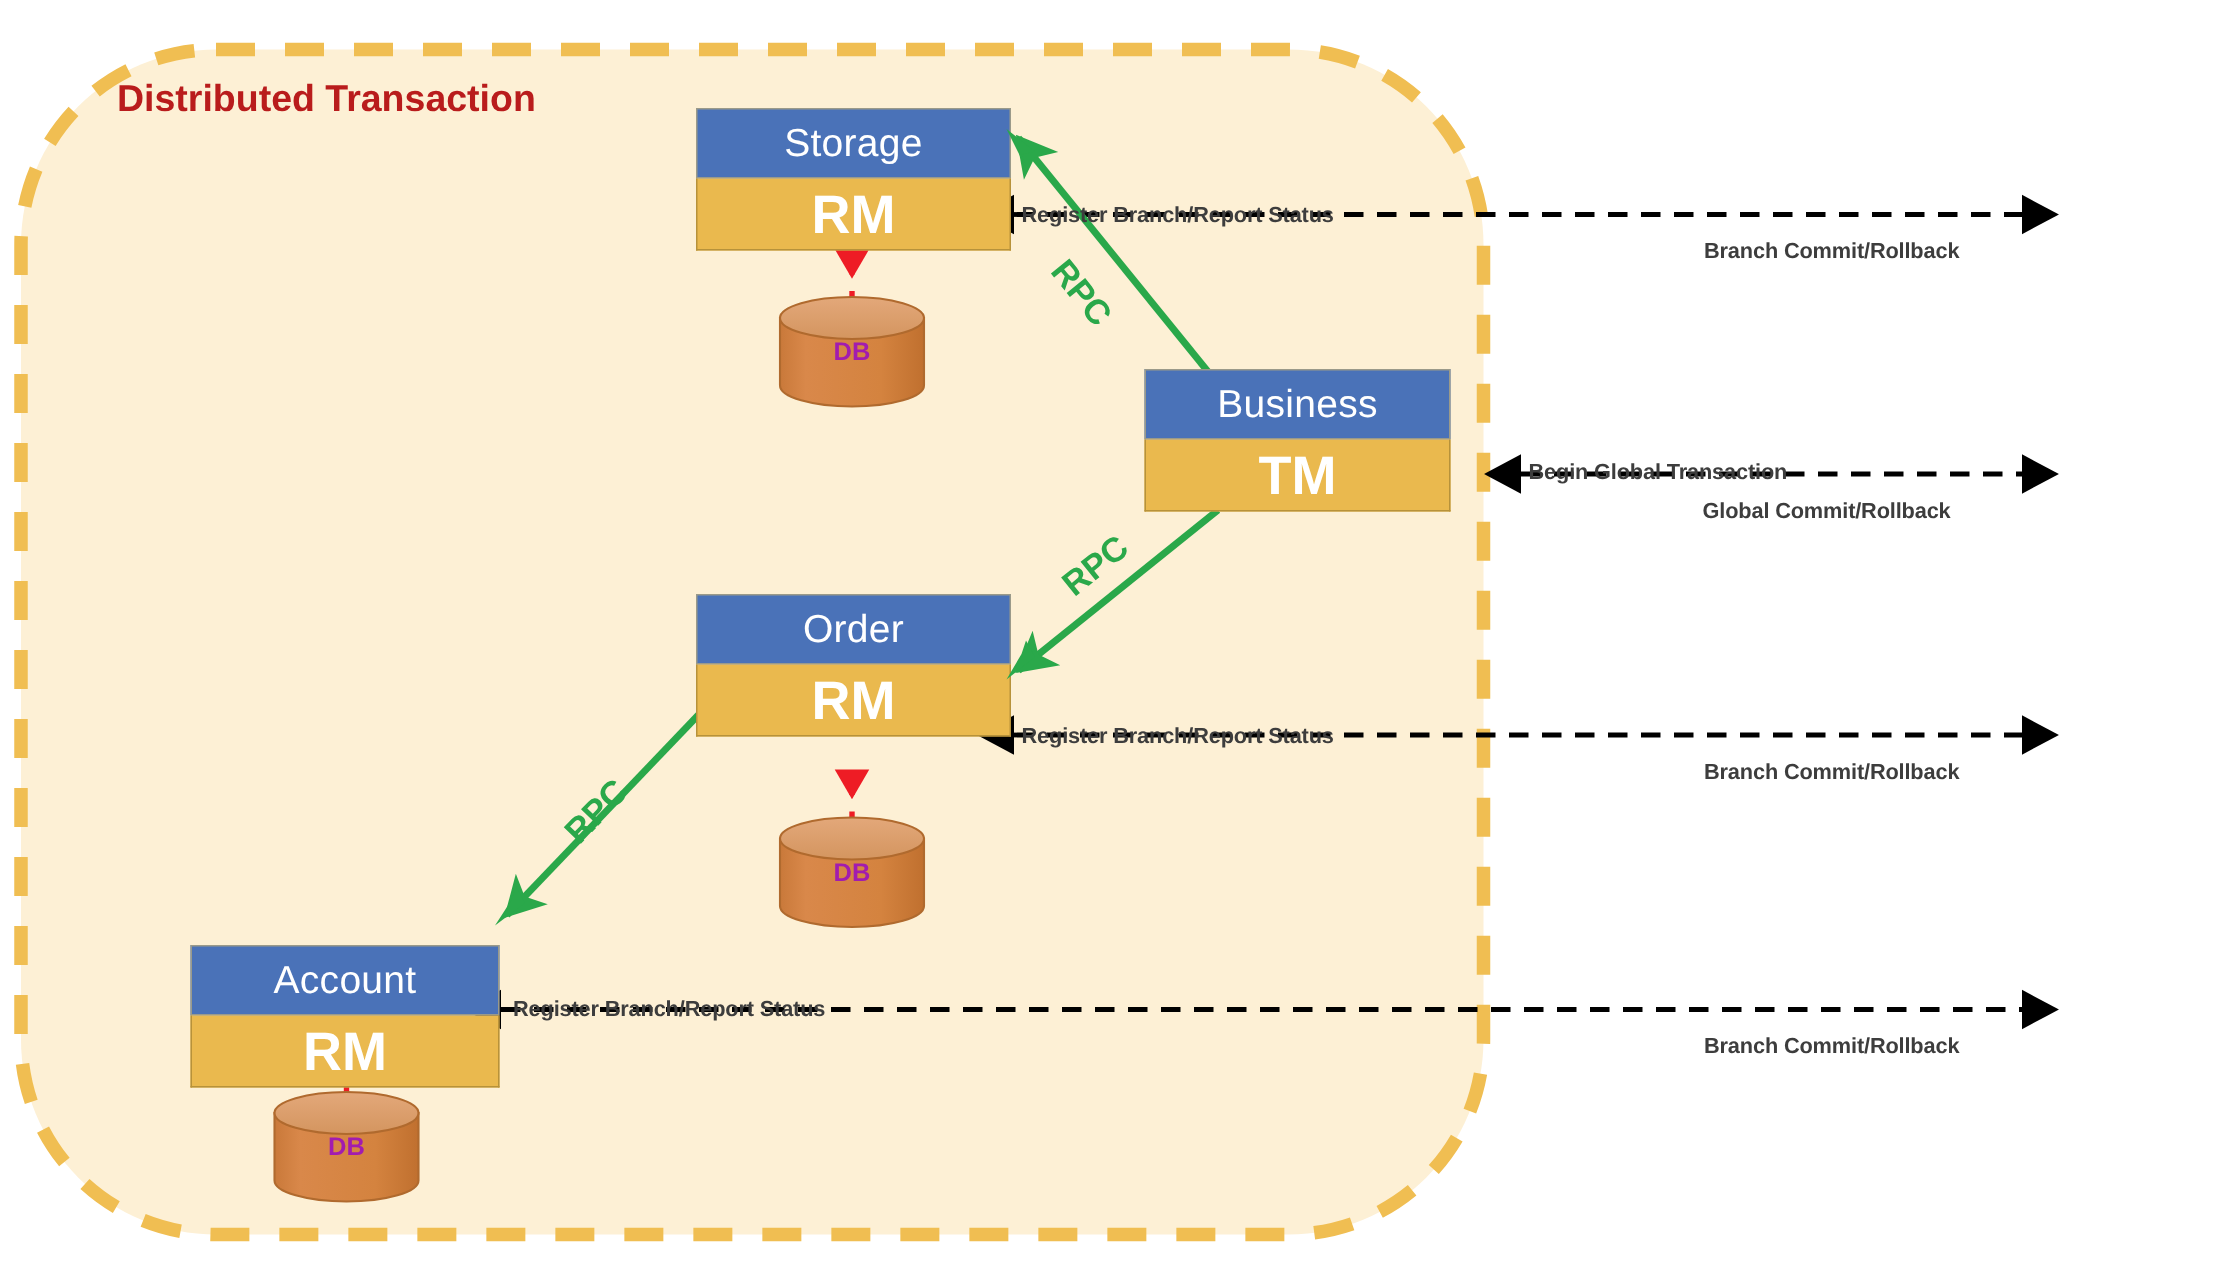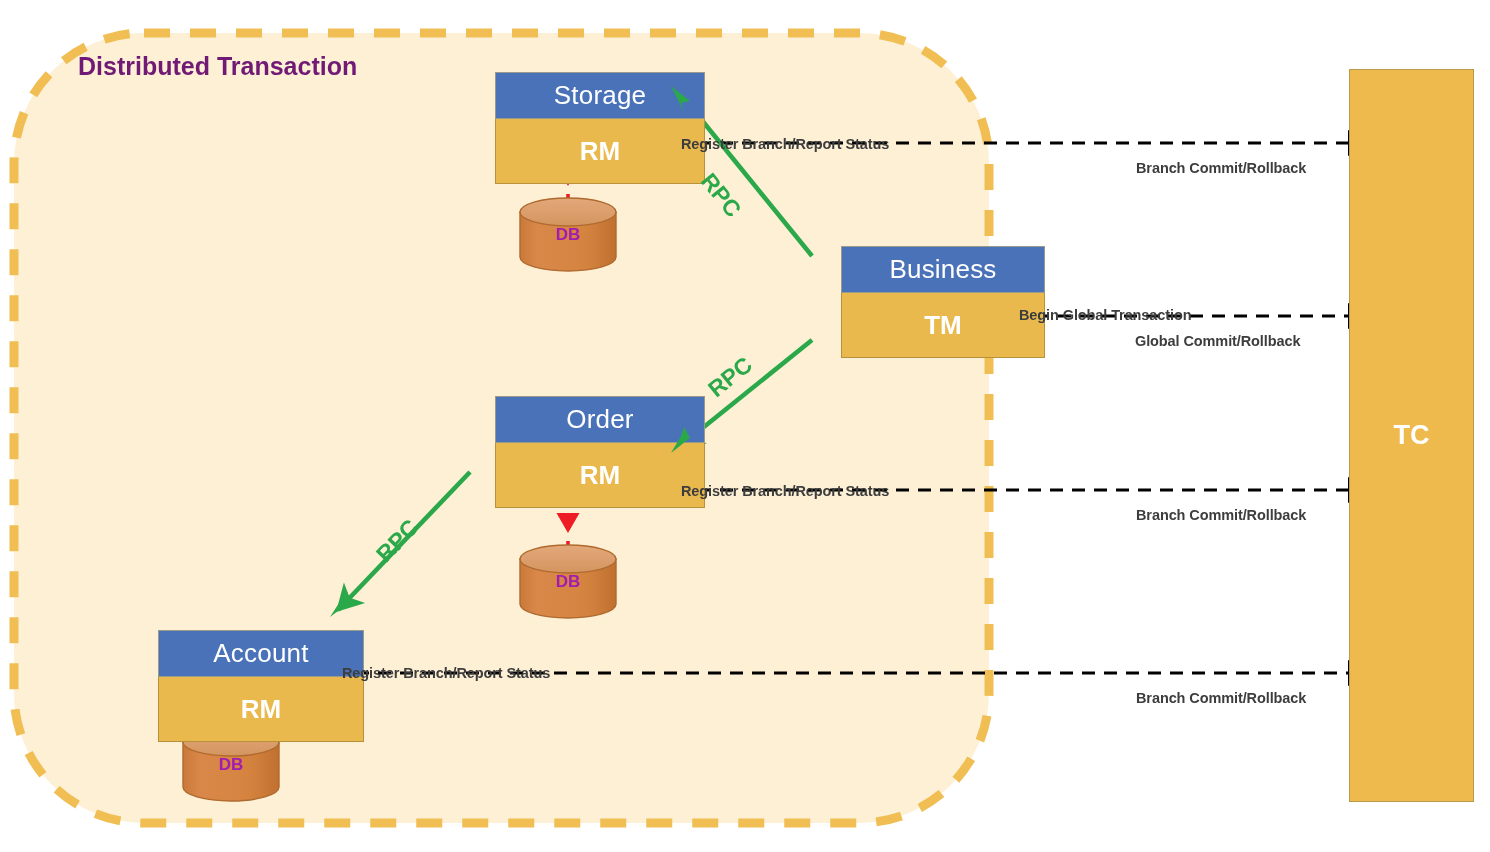--- a/index.html
+++ b/index.html
@@ -4,39 +4,39 @@
 <style>
   html,body{margin:0;padding:0;background:#fff;}
   body{width:1490px;height:852px;position:relative;
        font-family:"Liberation Sans",sans-serif;overflow:hidden;}
   #stage{position:absolute;left:0;top:0;width:1490px;height:852px;}
   svg.layer{position:absolute;left:0;top:0;width:1490px;height:852px;overflow:visible;}
   #svg-base{z-index:1;}
   #svg-top{z-index:3;pointer-events:none;}
   .html-layer{position:absolute;left:0;top:0;width:1490px;height:852px;z-index:2;}
 
-  .svc{position:absolute;box-sizing:border-box;margin-left:31px;}
+  .svc{position:absolute;box-sizing:border-box;}
   .svc .hdr{box-sizing:border-box;width:100%;height:47px;background:#4a72b8;
             border:1px solid #9a9a8a;display:flex;align-items:center;justify-content:center;
             color:#fff;font-size:26px;font-weight:400;letter-spacing:.2px;}
-  .svc .bdy{box-sizing:border-box;width:100%;height:65px;background:#eab94e;
+  .svc .bdy{box-sizing:border-box;width:100%;height:48px;background:#eab94e;
             border:1px solid #b7923a;border-top:none;display:flex;align-items:center;
-            justify-content:center;color:#fff;font-size:26px;font-weight:700;}
+            justify-content:center;color:#fff;font-size:36px;font-weight:700;}
 
   .tcbox{position:absolute;box-sizing:border-box;background:#eeba4d;
          border:1px solid #b89a4a;display:flex;align-items:center;justify-content:center;
          color:#fff;font-size:27px;font-weight:700;}
   .dblabel{position:absolute;width:100%;text-align:center;color:#a21caf;
            font-size:17px;font-weight:700;}
 
   .edgelabel{position:absolute;color:#3d3d3d;font-size:14.5px;font-weight:700;
              white-space:nowrap;letter-spacing:-.1px;margin-top:12px;}
   .rpclabel{position:absolute;color:#2aa84a;font-size:23px;font-weight:700;
             white-space:nowrap;transform-origin:0 0;}
-  .zone-title{position:absolute;color:#701a75;font-size:25px;font-weight:700;
+  .zone-title{position:absolute;color:#b91c1c;font-size:25px;font-weight:700;
               white-space:nowrap;}
 </style>
 </head>
 <body>
 
 <div id="stage">
 
   <svg class="layer" id="svg-base" viewBox="0 0 1490 852">
     <defs>
       <marker id="ar-left" markerWidth="9" markerHeight="9" refX="8" refY="4.5" orient="auto" markerUnits="strokeWidth">
@@ -102,36 +102,35 @@
 
   <div class="html-layer">
 
     <div class="zone-title" style="left:78px;top:52px;">Distributed Transaction</div>
 
     <div class="svc" style="left:464px;top:72px;width:210px;">
       <div class="hdr">Storage</div>
       <div class="bdy">RM</div>
     </div>
 
-    <div class="svc" style="left:810px;top:246px;width:204px;">
+    <div class="svc" style="left:763px;top:246px;width:204px;">
       <div class="hdr">Business</div>
       <div class="bdy">TM</div>
     </div>
 
     <div class="svc" style="left:464px;top:396px;width:210px;">
       <div class="hdr">Order</div>
       <div class="bdy">RM</div>
     </div>
 
     <div class="svc" style="left:127px;top:630px;width:206px;">
       <div class="hdr">Account</div>
       <div class="bdy">RM</div>
     </div>
 
-    <div class="tcbox" style="left:1349px;top:69px;width:125px;height:733px;">TC</div>
 
     <div class="dblabel" style="left:520px;top:225px;width:96px;">DB</div>
     <div class="dblabel" style="left:520px;top:572px;width:96px;">DB</div>
     <div class="dblabel" style="left:183px;top:755px;width:96px;">DB</div>
 
     <div class="rpclabel" style="left:716px;top:168px;transform:rotate(51deg);">RPC</div>
     <div class="rpclabel" style="left:703px;top:382px;transform:rotate(-39deg);">RPC</div>
     <div class="rpclabel" style="left:371px;top:549px;transform:rotate(-46deg);">RPC</div>
 
     <div class="edgelabel" style="left:681px;top:124px;">Register Branch/Report Status</div>

